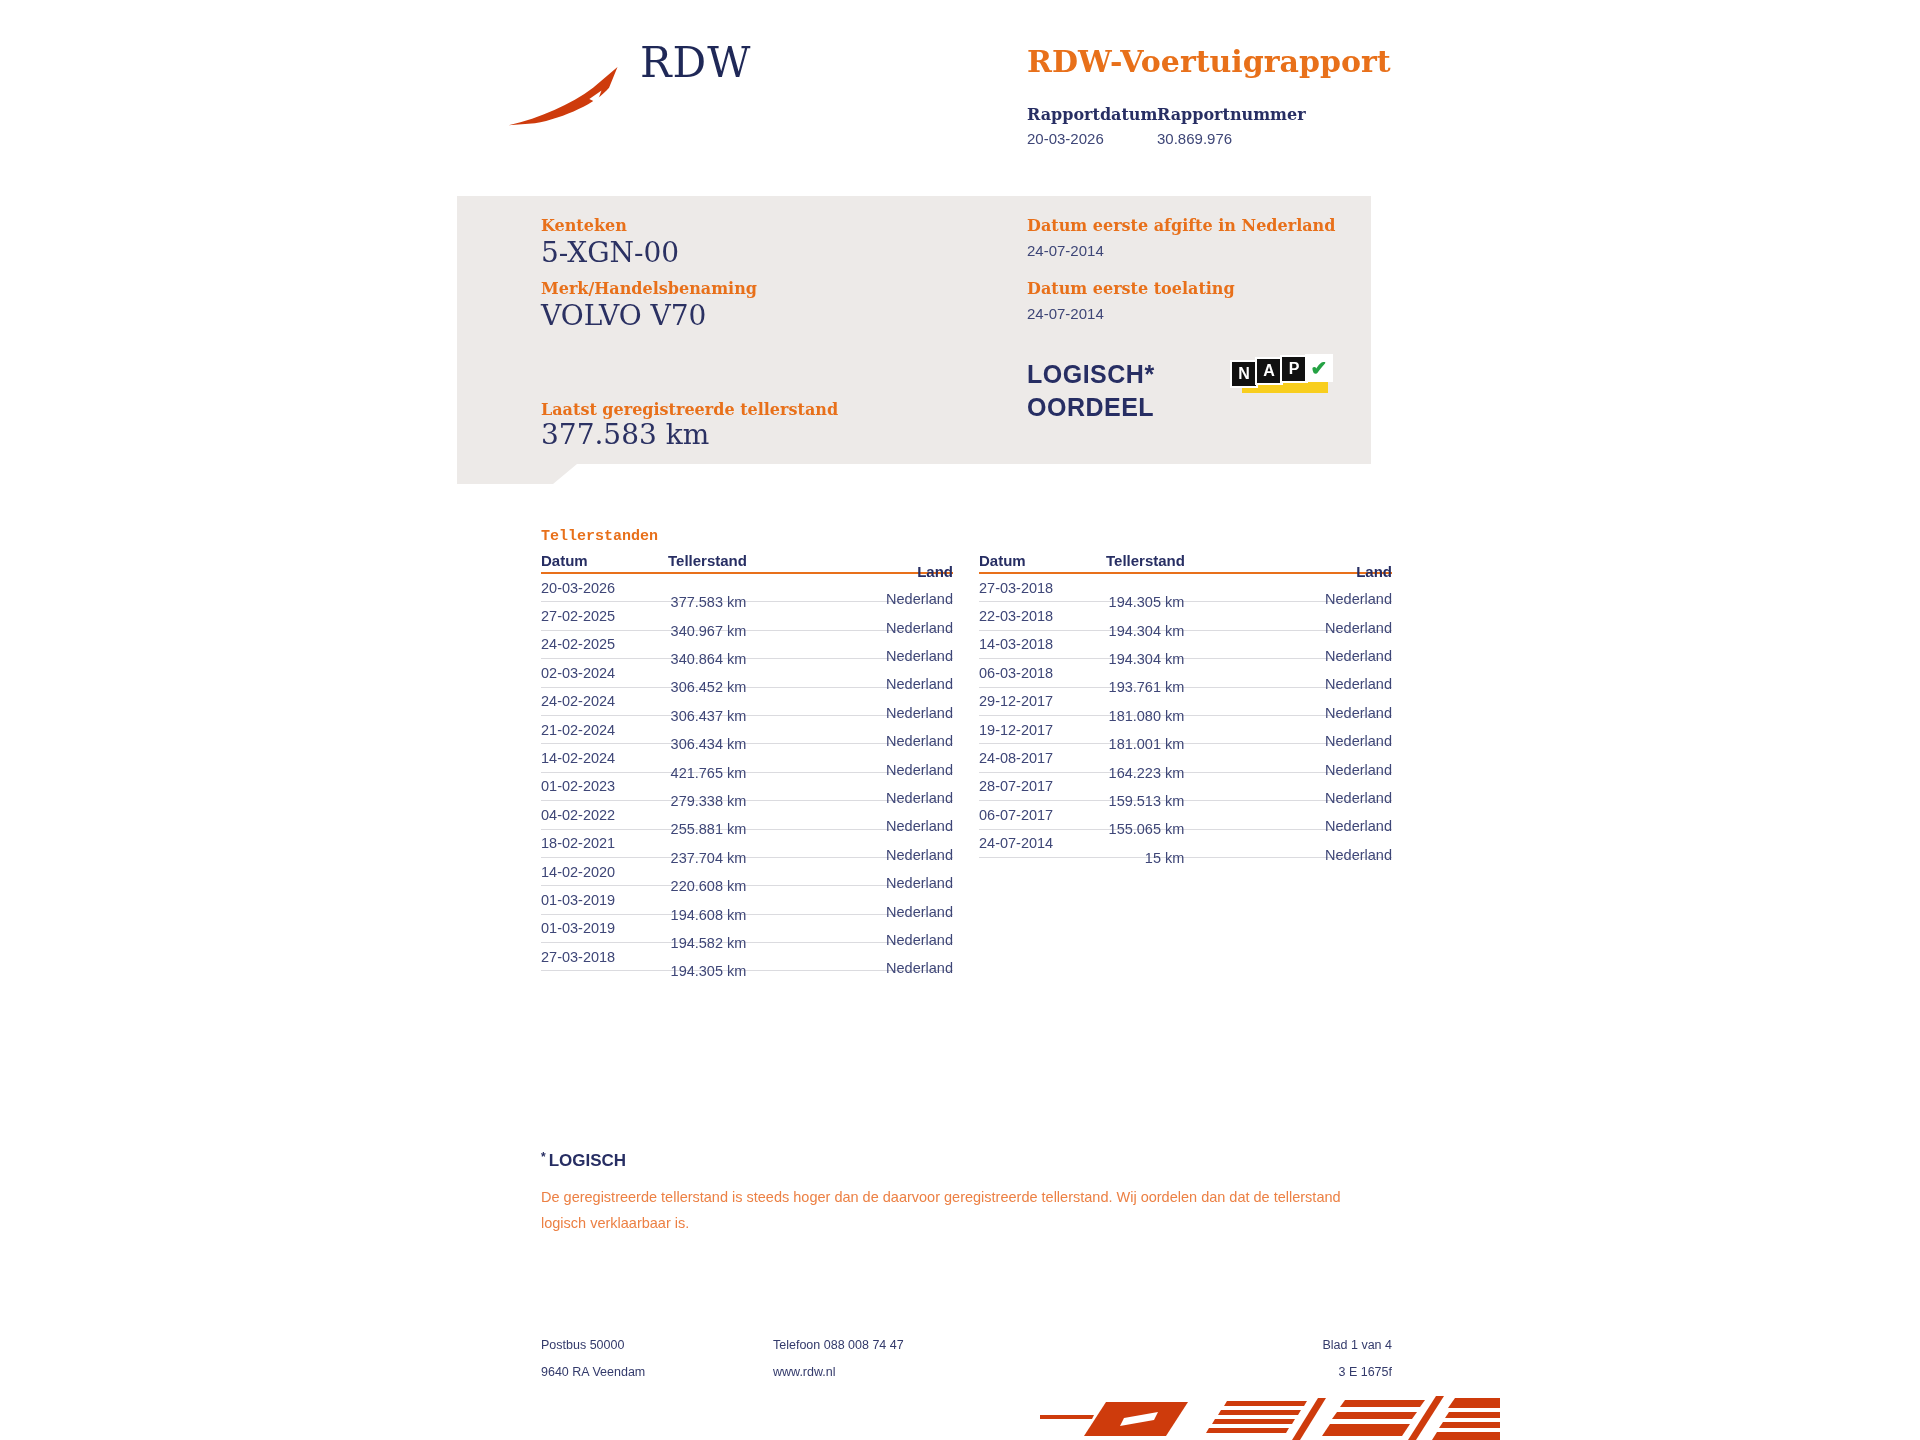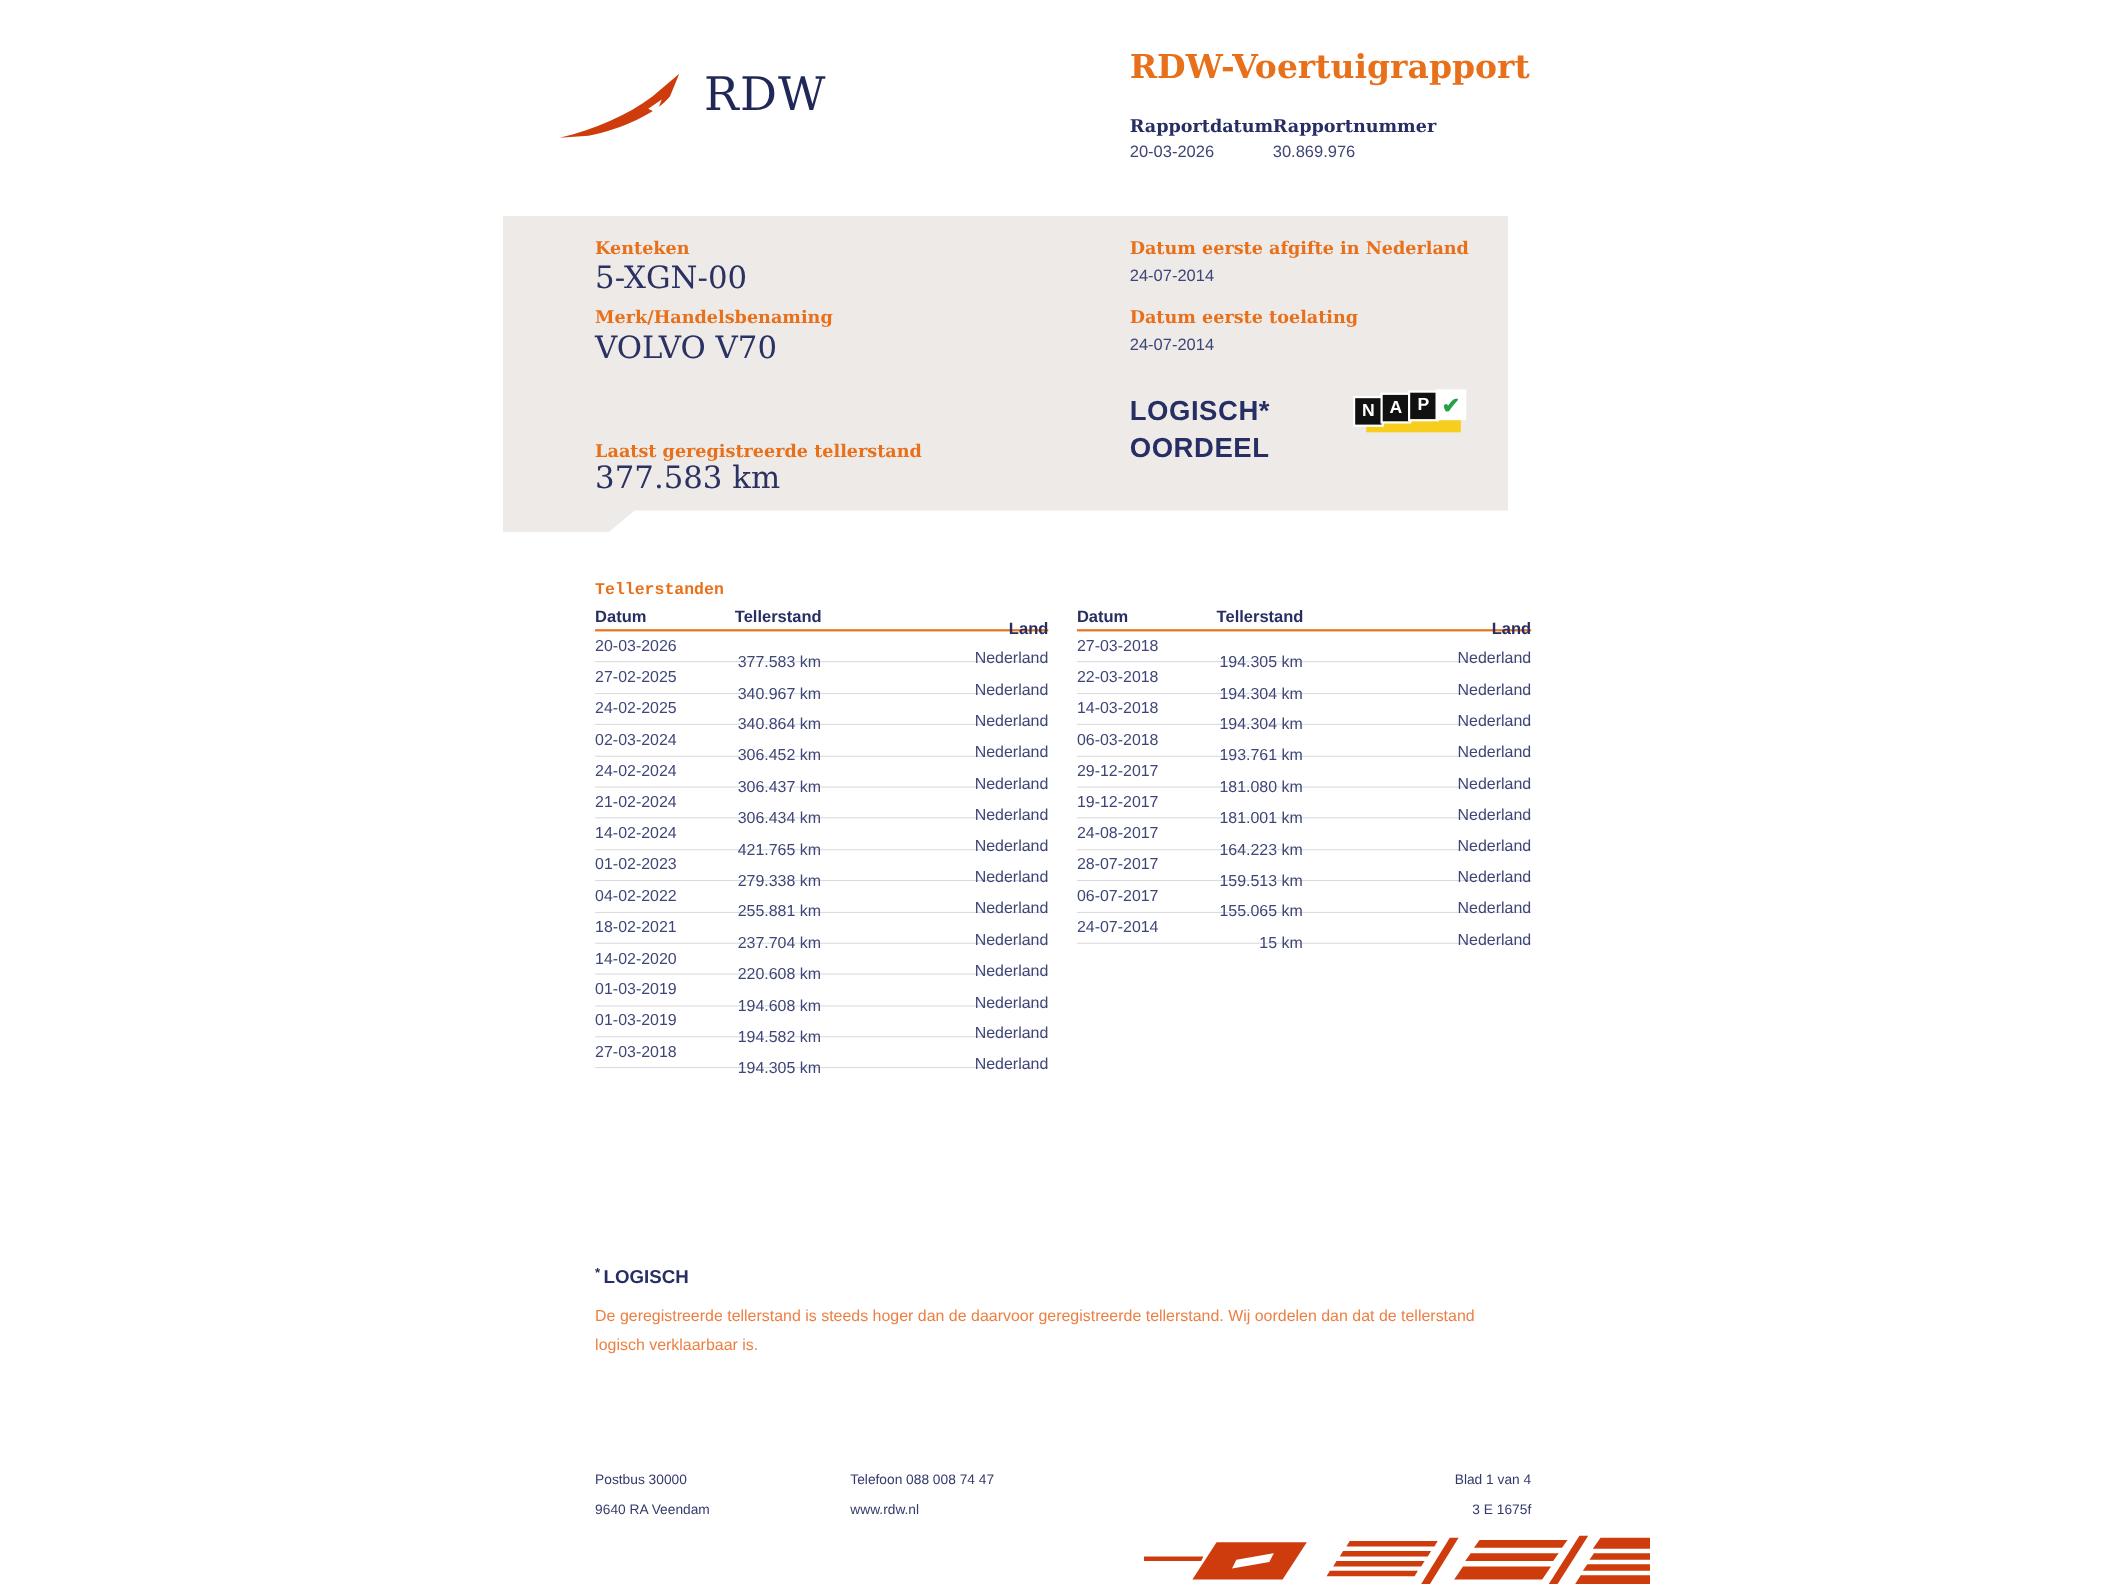--- a/index.html
+++ b/index.html
@@ -19,21 +19,21 @@
     background:#fff;
     font-family:"Liberation Sans", sans-serif;
     position:relative;
     overflow:hidden;
     color:var(--text-navy);
   }
   .abs{position:absolute;}
 
   
   .logo-svg{left:503px;top:50px;width:122px;height:80px;}
-  .logo-word{left:640px;top:38px;font-family:"DejaVu Serif",serif;font-size:42px;font-weight:500;color:#1F2857;letter-spacing:1px;margin-top:23px;}
+  .logo-word{left:640px;top:38px;font-family:"DejaVu Serif",serif;font-size:42px;font-weight:500;color:#1F2857;letter-spacing:1px;}
   .doc-title{left:1027px;top:44px;font-family:"DejaVu Serif",serif;font-weight:bold;font-size:30px;color:var(--accent-orange);}
   .meta-label{font-family:"DejaVu Serif",serif;font-weight:bold;font-size:16px;color:var(--navy);top:105px;}
   .meta-value{font-size:15px;color:var(--text-navy);top:130px;}
   .m1{left:1027px;} .m2{left:1157px;}
 
   
   .summary-box{
     left:457px;top:196px;width:914px;height:288px;
     background:var(--box-gray);
     clip-path:polygon(0 0,914px 0,914px 268px,120px 268px,96px 288px,0 288px);
@@ -300,21 +300,21 @@
     <span class="c-teller"><span class="c-num">15</span><span class="c-unit">&nbsp;km</span></span>
     <span class="c-land">Nederland</span>
   </div>
 </div>
 
 <div class="abs footnote-title">
   <span class="ast">*</span><span>LOGISCH</span>
 </div>
 <p class="abs footnote-text">De geregistreerde tellerstand is steeds hoger dan de daarvoor geregistreerde tellerstand. Wij oordelen dan dat de tellerstand logisch verklaarbaar is.</p>
 
-<div class="abs foot f-r1 f-c1">Postbus 30000</div>
+<div class="abs foot f-r1 f-c1">Postbus 50000</div>
 <div class="abs foot f-r2 f-c1">9640 RA Veendam</div>
 <div class="abs foot f-r1 f-c2">Telefoon 088 008 74 47</div>
 <div class="abs foot f-r2 f-c2">www.rdw.nl</div>
 <div class="abs foot f-r1 f-c3">Blad 1 van 4</div>
 <div class="abs foot f-r2 f-c3">3 E 1675f</div>
 
 <svg class="abs deco" viewBox="0 0 460 44" aria-hidden="true">
   <g fill="#CE3B0C">
     <polygon points="0,19 54,19 52,23 -2,23"></polygon>
     <polygon points="66,6 148,6 126,40 44,40"></polygon>

